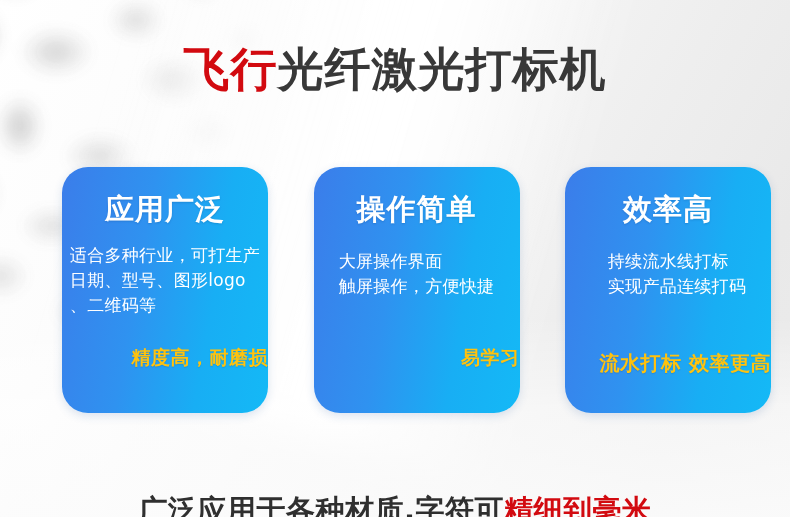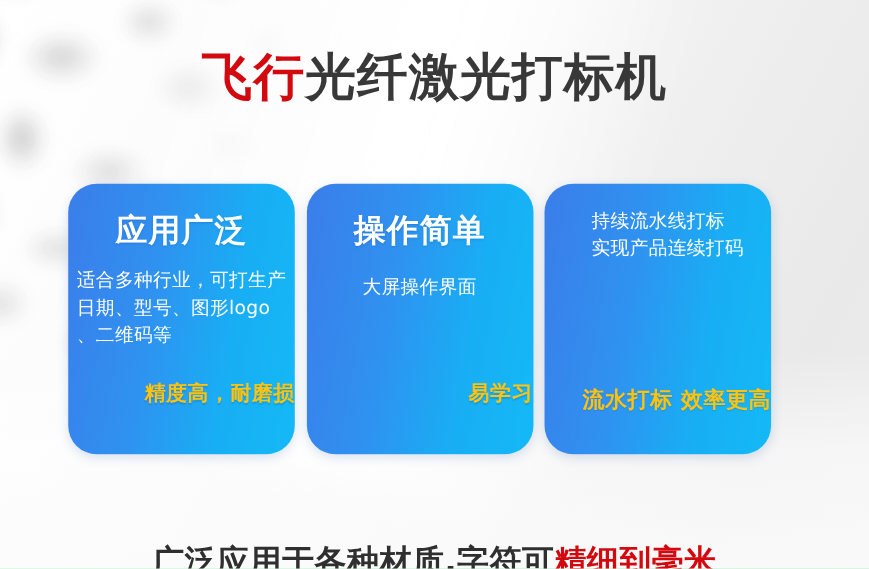--- a/index.html
+++ b/index.html
@@ -11,21 +11,21 @@
     height: 517px;
     overflow: hidden;
     font-family: "DejaVu Sans", "Liberation Sans", sans-serif;
   }
 
   #banner {
     position: relative;
     width: 790px;
     height: 517px;
     overflow: hidden;
-    background: #86efac;
+    background: #fdba74;
   }
 
   
   .bg-base {
     position: absolute;
     inset: 0;
     background:
       linear-gradient(118deg,
         #ffffff 0%,
         #fcfcfc 22%,
@@ -92,21 +92,21 @@
     white-space: nowrap;
   }
   .title .red   { color: #d20a10; }
   .title .dark  { color: #383838; }
 
   
   .cards {
     position: absolute;
     left: 62px;
     top: 167px;
-    width: 639px;
+    width: 709px;
     height: 246px;
     display: flex;
     justify-content: space-between;
   }
   .card {
     position: relative;
     width: 206px;
     height: 246px;
     border-radius: 26px;
     background: linear-gradient(100deg, #3b7dea 0%, #2f92f0 38%, #18aef4 70%, #14b9f6 100%);
@@ -196,27 +196,29 @@
         </div>
       </div>
       <div class="card-tag">精度高，耐磨损</div>
     </div>
 
     <div class="card c2">
       <div class="card-inner">
         <div class="card-head">操作简单</div>
         <div class="card-body">
           <span class="ln">大屏操作界面</span>
+          <span class="ln">触屏操作，方便快捷</span>
         </div>
       </div>
       <div class="card-tag">易学习</div>
     </div>
 
     <div class="card c3">
       <div class="card-inner">
+        <div class="card-head">效率高</div>
         <div class="card-body">
           <span class="ln">持续流水线打标</span>
           <span class="ln">实现产品连续打码</span>
         </div>
       </div>
       <div class="card-tag">流水打标 效率更高</div>
     </div>
 
   </div>
 

